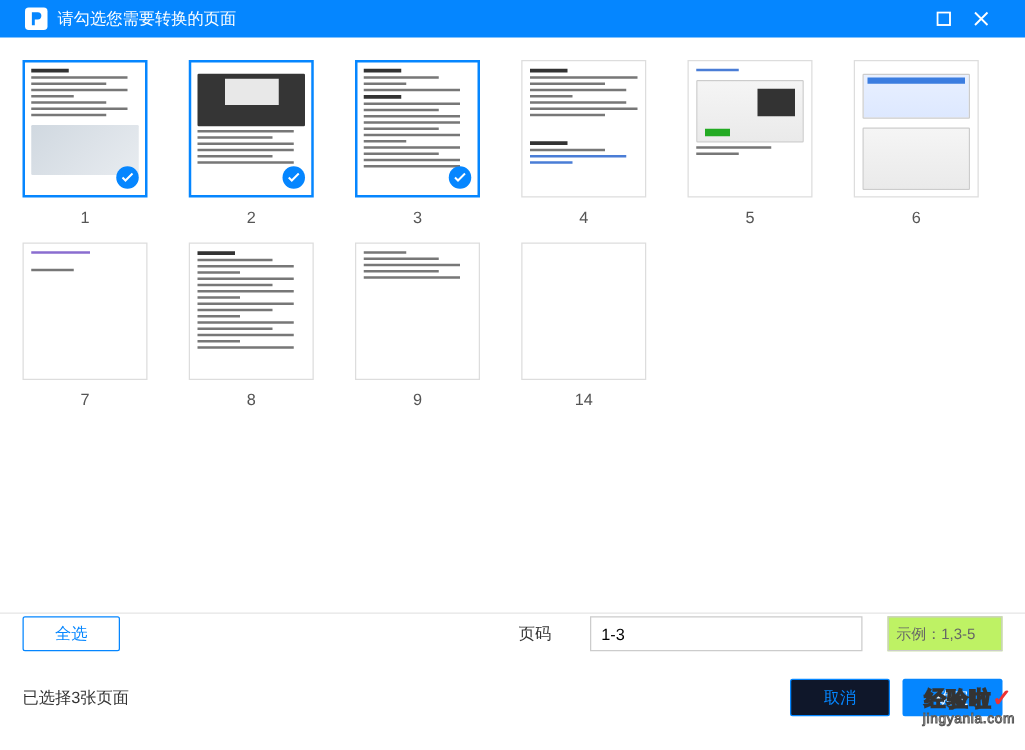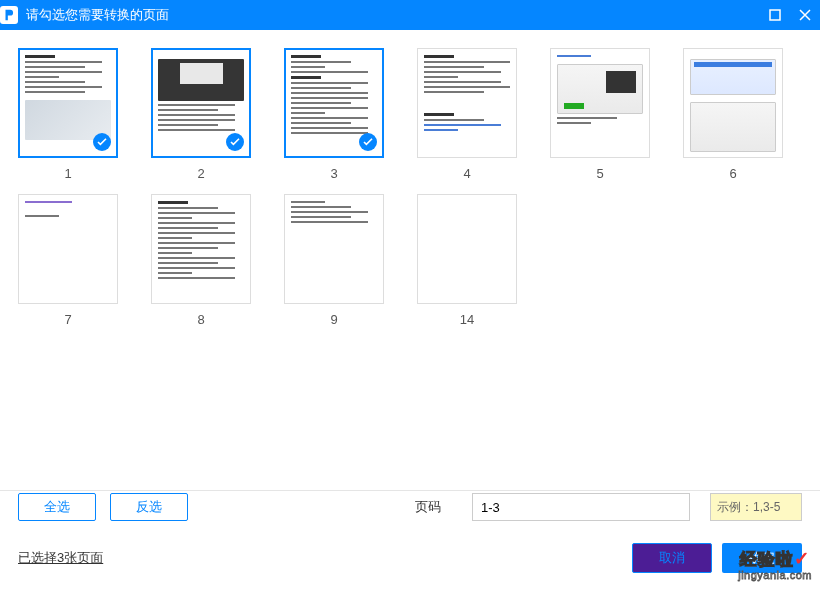--- a/index.html
+++ b/index.html
@@ -1,18 +1,18 @@
 <!DOCTYPE html>
 <html><head>
 <meta charset="utf-8">
 <style>
 * { box-sizing: border-box; margin: 0; padding: 0; }
 body { font-family: "Microsoft YaHei", Arial, sans-serif; background: #fff; width: 820px; height: 600px; overflow: hidden; position: relative; }
 
-.titlebar { height: 30px; background: #0586ff; display: flex; align-items: center; padding: 0 0; color: #fff; font-size: 13px; }
+.titlebar { height: 30px; background: #0586ff; display: flex; align-items: center; padding: 0 20px; color: #fff; font-size: 13px; }
 .titlebar .logo { width: 18px; height: 18px; background: #fff; border-radius: 3px; display: flex; align-items: center; justify-content: center; margin-right: 8px; }
 .titlebar .logo svg { width: 14px; height: 14px; }
 .titlebar .title { flex: 1; }
 .titlebar .win-btn { width: 30px; height: 30px; display: flex; align-items: center; justify-content: center; cursor: pointer; }
 .titlebar .win-btn svg { width: 12px; height: 12px; stroke: #fff; fill: none; stroke-width: 1.5; }
 
 .content { height: 460px; padding: 18px 10px 10px 18px; overflow-y: auto; }
 .grid { display: flex; flex-wrap: wrap; gap: 13px 33px; }
 .page-item { width: 100px; display: flex; flex-direction: column; align-items: center; }
 .thumb { width: 100px; height: 110px; border: 1px solid #ddd; background: #fff; position: relative; cursor: pointer; padding: 6px; overflow: hidden; }
@@ -33,25 +33,25 @@
 .fake-img.light { background: linear-gradient(135deg,#d0d8e0,#e8ecf0); }
 .fake-img.shot { background: linear-gradient(#f5f5f5,#eaeaea); border:1px solid #ccc; }
 .fake-img.dark { background: #353535; }
 .fake-img .inner { position:absolute; left:25%; top:10%; width:50%; height:50%; background:#e8e8e8; }
 
 .footer { height: 110px; border-top: 1px solid #e5e5e5; padding: 2px 18px 10px 18px; position: relative; }
 .row1 { display: flex; align-items: center; gap: 14px; }
 .btn-outline { width: 78px; height: 28px; border: 1px solid #0586ff; background: #fff; color: #0586ff; font-size: 13px; border-radius: 2px; cursor: pointer; }
 .pg-label { margin-left: auto; font-size: 13px; color: #333; text-align: center; }
 .pg-input { width: 218px; height: 28px; border: 1px solid #ccc; padding: 0 8px; font-size: 13px; margin-left: 17px; }
-.example { width: 92px; height: 28px; border: 1px solid #ccc; background: #fef9c3; color: #666; font-size: 12px; display: flex; align-items: center; padding: 0 6px; margin-left: 6px; }
+.example { width: 92px; height: 28px; border: 1px solid #ccc; background: #bef264; color: #666; font-size: 12px; display: flex; align-items: center; padding: 0 6px; margin-left: 6px; }
 .row2 { margin-top: 22px; display: flex; align-items: center; }
-.status { font-size: 13px; color: #333; text-decoration: underline; }
+.status { font-size: 13px; color: #333; }
 .actions { margin-left: auto; display: flex; gap: 10px; }
-.btn-cancel { width: 80px; height: 30px; border: 1px solid #0586ff; background: #4c1d95; color: #0586ff; font-size: 13px; border-radius: 2px; cursor: pointer; }
+.btn-cancel { width: 80px; height: 30px; border: 1px solid #0586ff; background: #0f172a; color: #0586ff; font-size: 13px; border-radius: 2px; cursor: pointer; }
 .btn-confirm { width: 80px; height: 30px; border: none; background: #0586ff; color: #fff; font-size: 13px; border-radius: 2px; cursor: pointer; }
 
 .watermark { position: absolute; right: 8px; bottom: 19px; font-family: Arial, sans-serif; pointer-events: none; text-align: center; }
 .watermark .top { font-size: 17px; font-weight: bold; color: #fff; -webkit-text-stroke: 1.2px #333; letter-spacing: 1px; position:relative; }
 .watermark .chk { color: #e33; -webkit-text-stroke: 0; font-size:19px; }
 .watermark .bottom { font-size: 11px; color: #fff; -webkit-text-stroke: 0.8px #555; letter-spacing: 0.5px; margin-top:-2px;text-align:center; }
 </style>
 </head>
 <body>
 
@@ -241,21 +241,20 @@
           <div class="fake-lines"></div>
         </div>
         <div class="page-num">14</div>
       </div>
     </div>
 </div>
 
 <div class="footer">
   <div class="row1">
     <button class="btn-outline">全选</button>
-    <button class="btn-outline">反选</button>
     <span class="pg-label">页码</span>
     <input class="pg-input" value="1-3" style="">
     <div class="example">示例：1,3-5</div>
   </div>
   <div class="row2">
     <div class="status">已选择3张页面</div>
     <div class="actions">
       <button class="btn-cancel">取消</button>
       <button class="btn-confirm">确定</button>
     </div>

